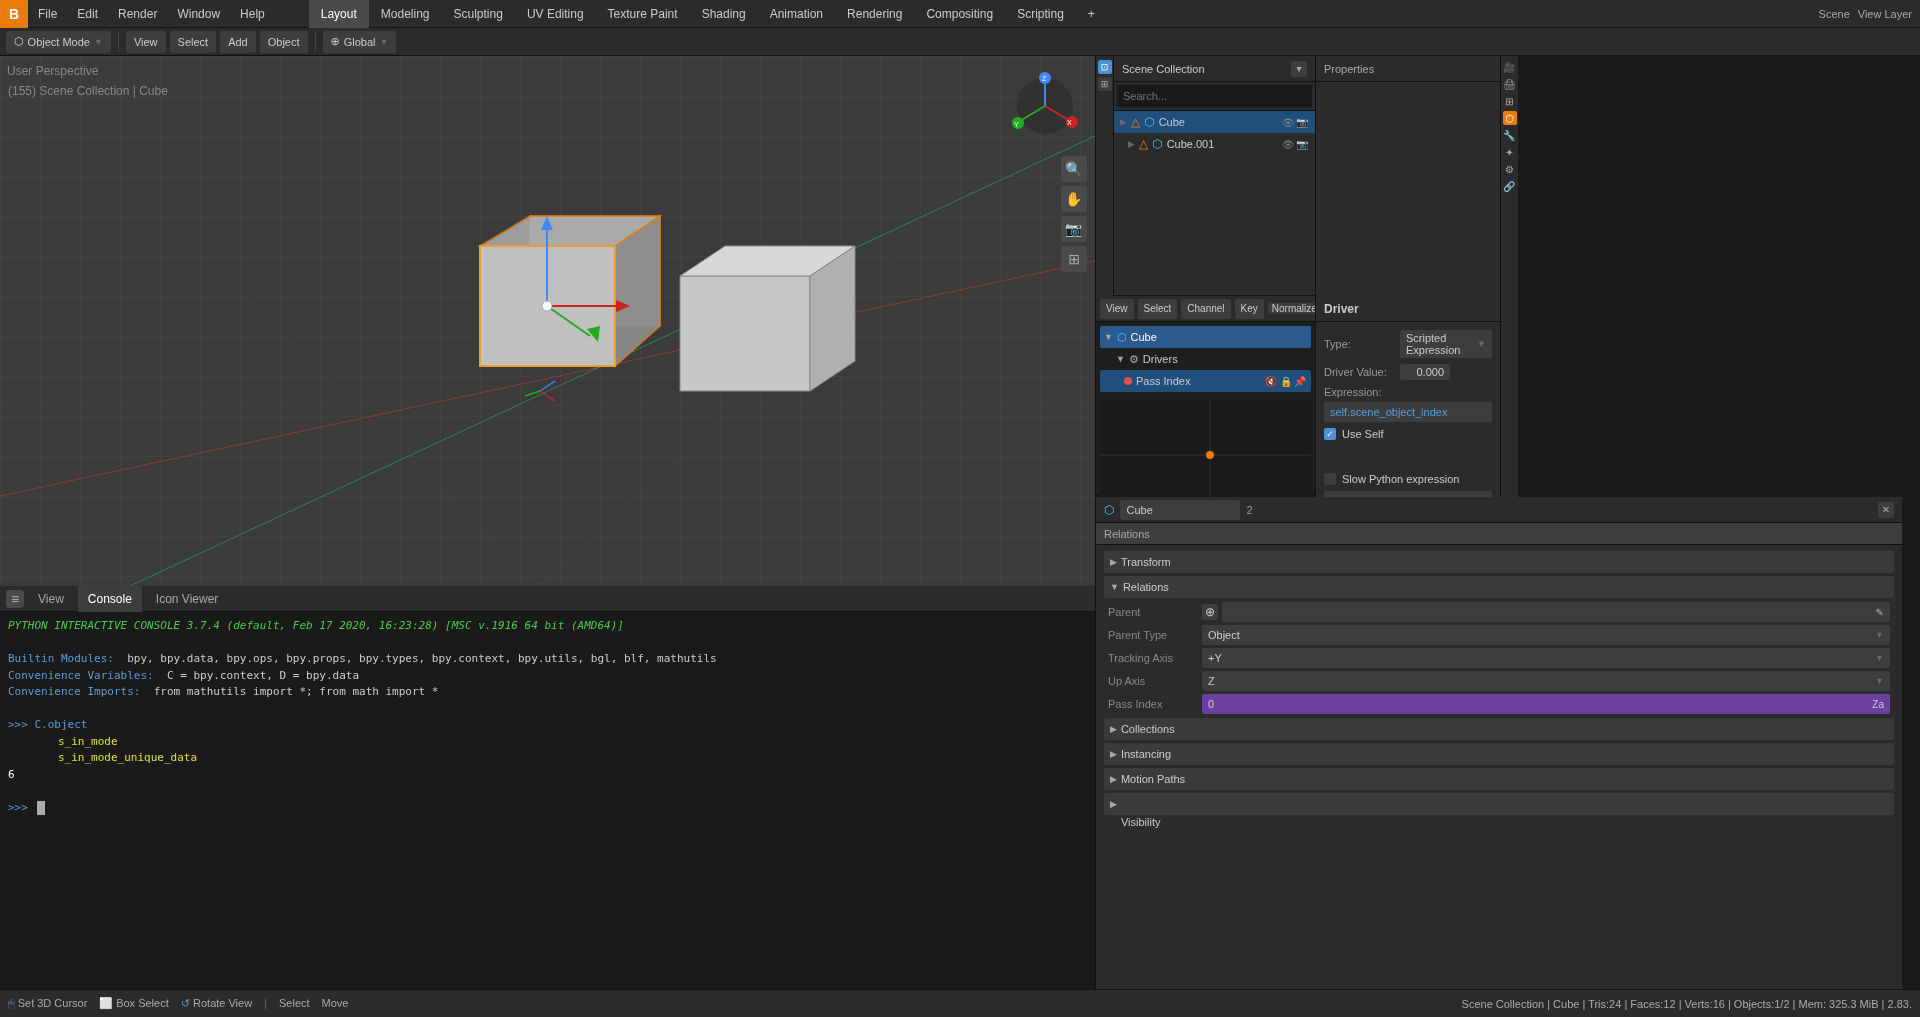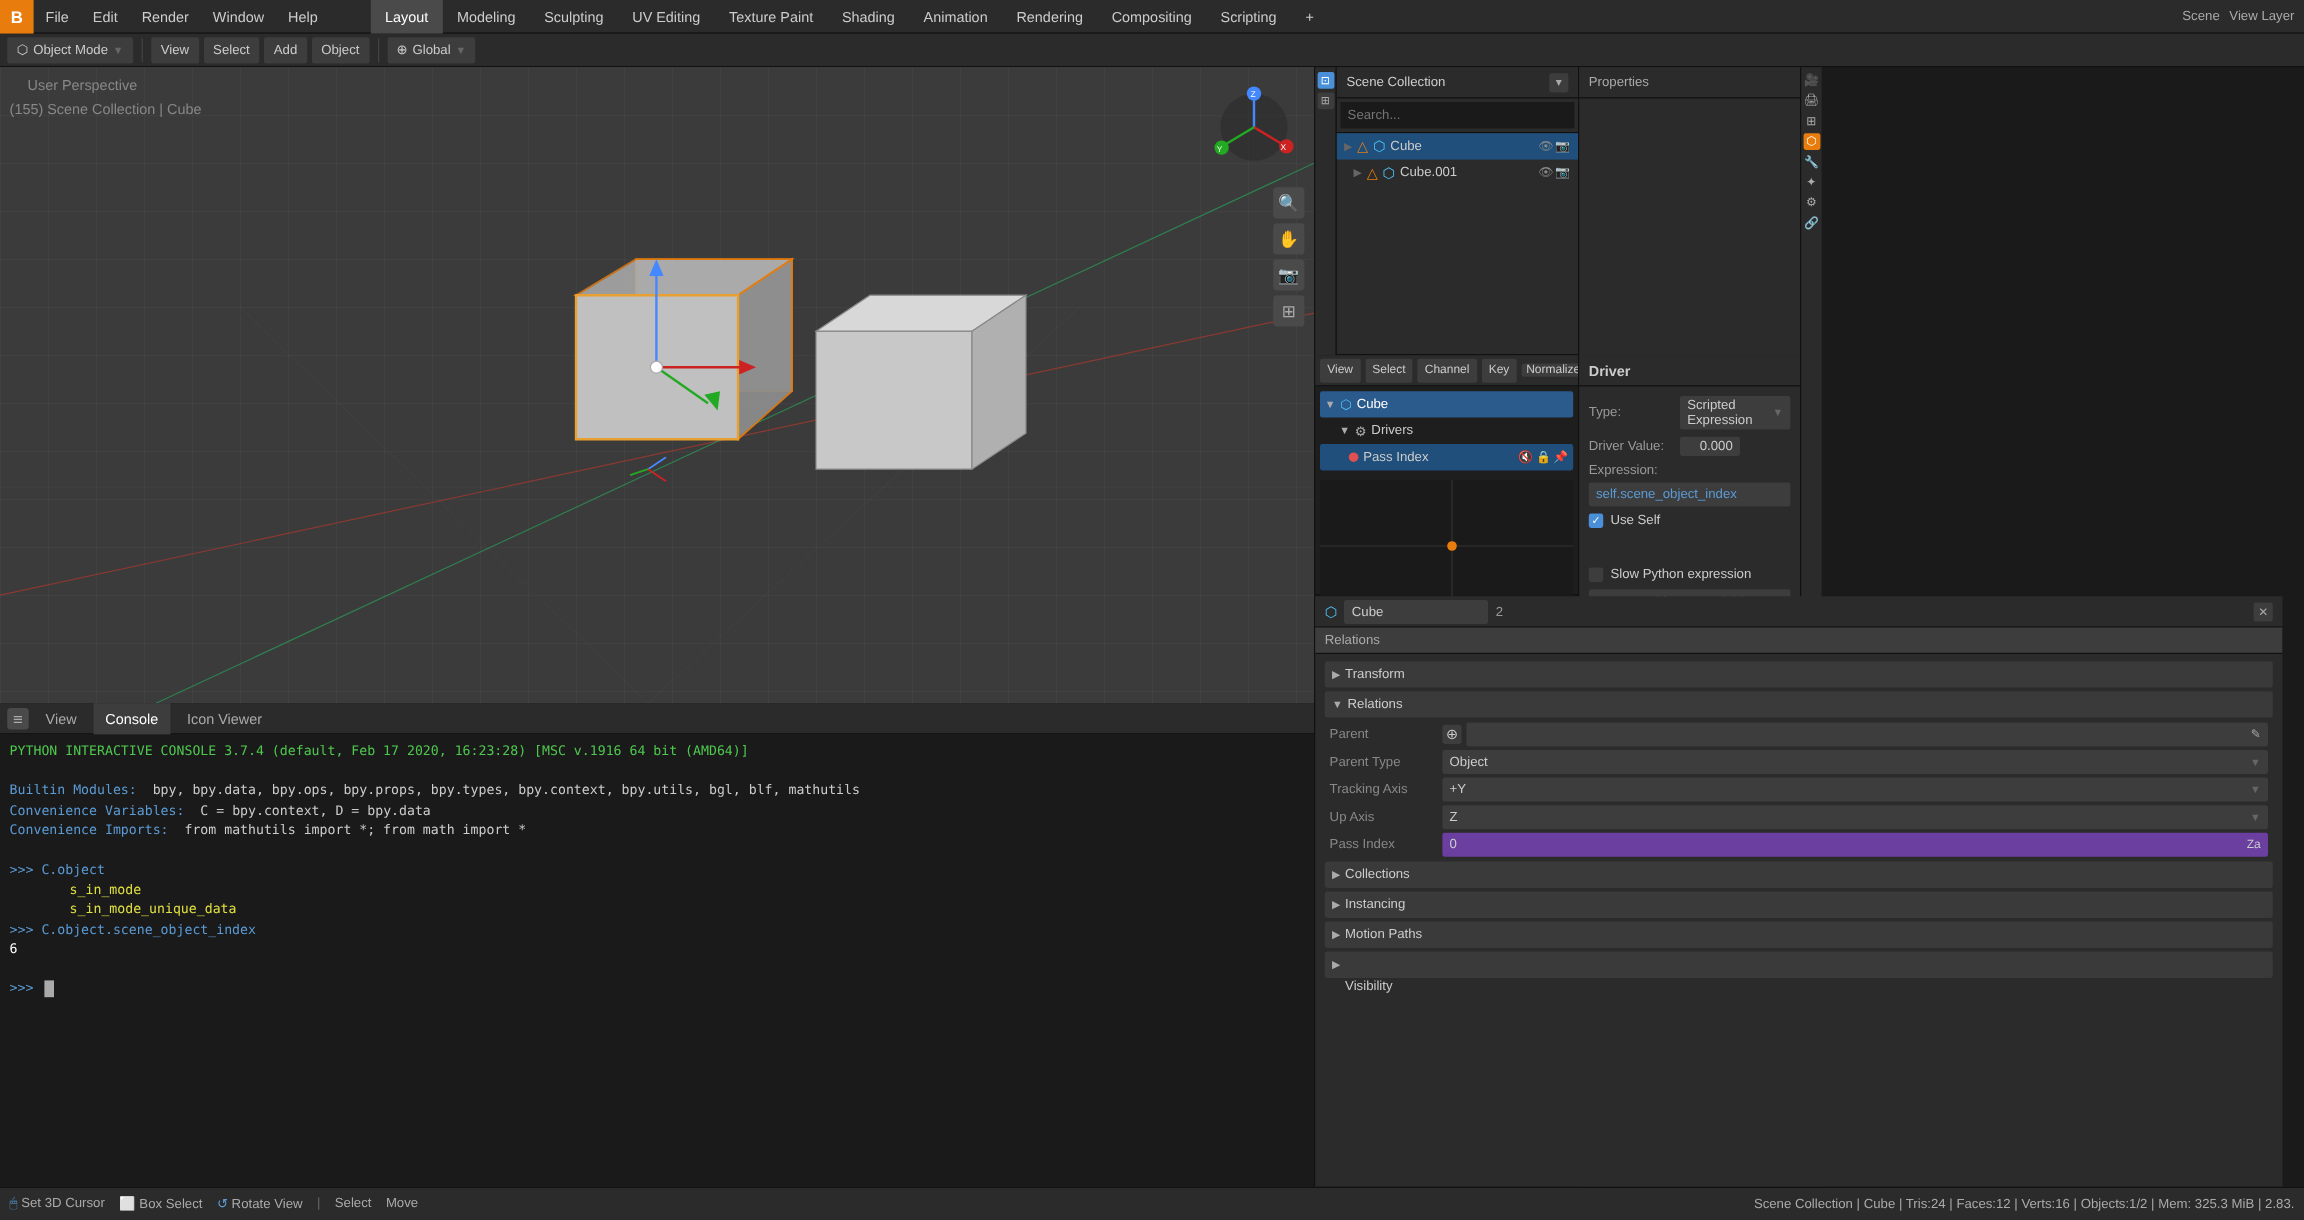--- a/index.html
+++ b/index.html
@@ -101,21 +101,21 @@
     
     .viewport {
       position: absolute;
       top: 0; left: 0; right: 0;
       height: 530px;
       background: #3b3b3b;
       overflow: hidden;
     }
     .viewport-overlay {
       position: absolute;
-      top: 8px; left: 23px;
+      top: 8px; left: 7px;
       color: #888;
       font-size: 12px;
       pointer-events: none;
     }
     .viewport-breadcrumb {
       position: absolute;
       top: 28px; left: 8px;
       color: #888;
       font-size: 12px;
     }
@@ -180,21 +180,21 @@
     }
     .console-content {
       flex: 1;
       padding: 6px 8px;
       font-family: monospace;
       font-size: 11px;
       color: #ccc;
       overflow: hidden;
     }
     .console-line { line-height: 1.5; }
-    .console-line.green { color: #4ec94e; }
+    .console-line.green { color: #4ec94e; font-style: italic; }
     .console-line.blue { color: #5b9bd5; }
     .console-line.white { color: #ffffff; }
     .console-line.yellow { color: #e0e040; }
     .console-line.indent { padding-left: 50px; }
     .outliner-search {
       height: 22px;
       background: #1a1a1a;
       border: none;
       color: #ccc;
       padding: 0 6px;
@@ -489,21 +489,20 @@
         &nbsp;<span>C = bpy.context, D = bpy.data</span>
       </div>
       <div class="console-line">
         <span style="color:#5b9bd5;">Convenience Imports:</span>
         &nbsp;<span>from mathutils import *; from math import *</span>
       </div>
       <div class="console-line">&nbsp;</div>
       <div class="console-line blue">&gt;&gt;&gt; C.object</div>
       <div class="console-line indent yellow">s_in_mode</div>
       <div class="console-line indent yellow">s_in_mode_unique_data</div>
-      <div class="console-line blue">&gt;&gt;&gt; C.object.scene_object_index</div>
       <div class="console-line white">6</div>
       <div class="console-line">&nbsp;</div>
       <div class="console-line blue">
         <span>&gt;&gt;&gt;</span>
         <span style="background:#aaa;width:8px;height:14px;display:inline-block;vertical-align:middle;margin-left:2px;"></span>
       </div>
     </div>
   </div>
 </div>
 

